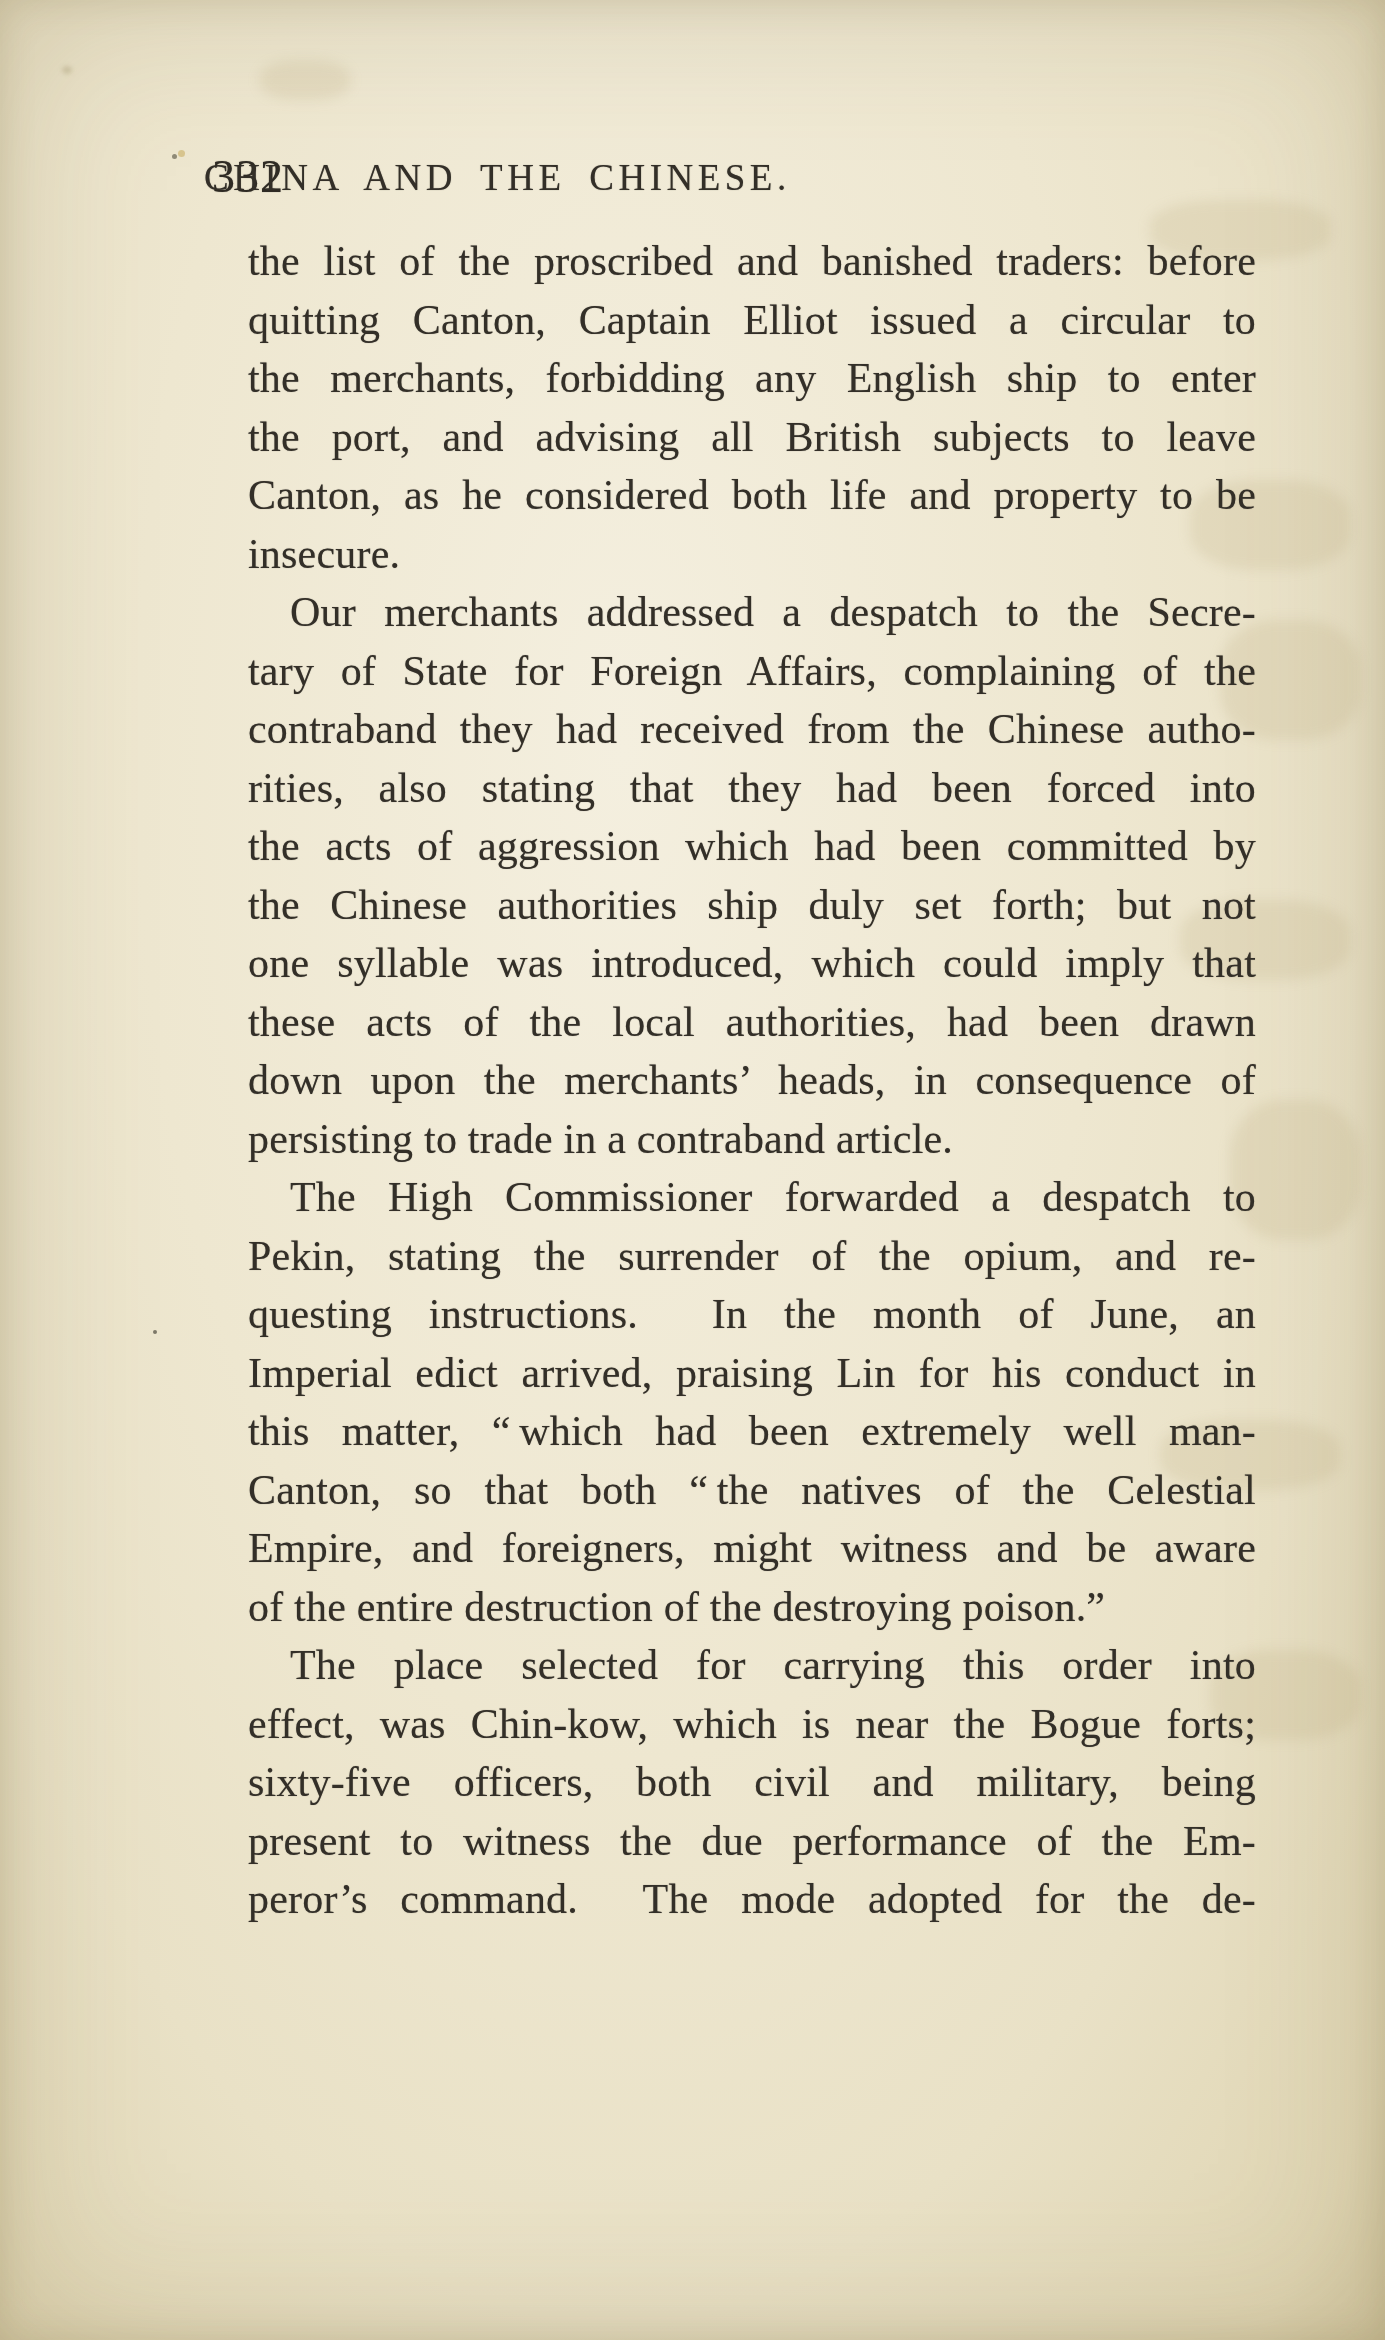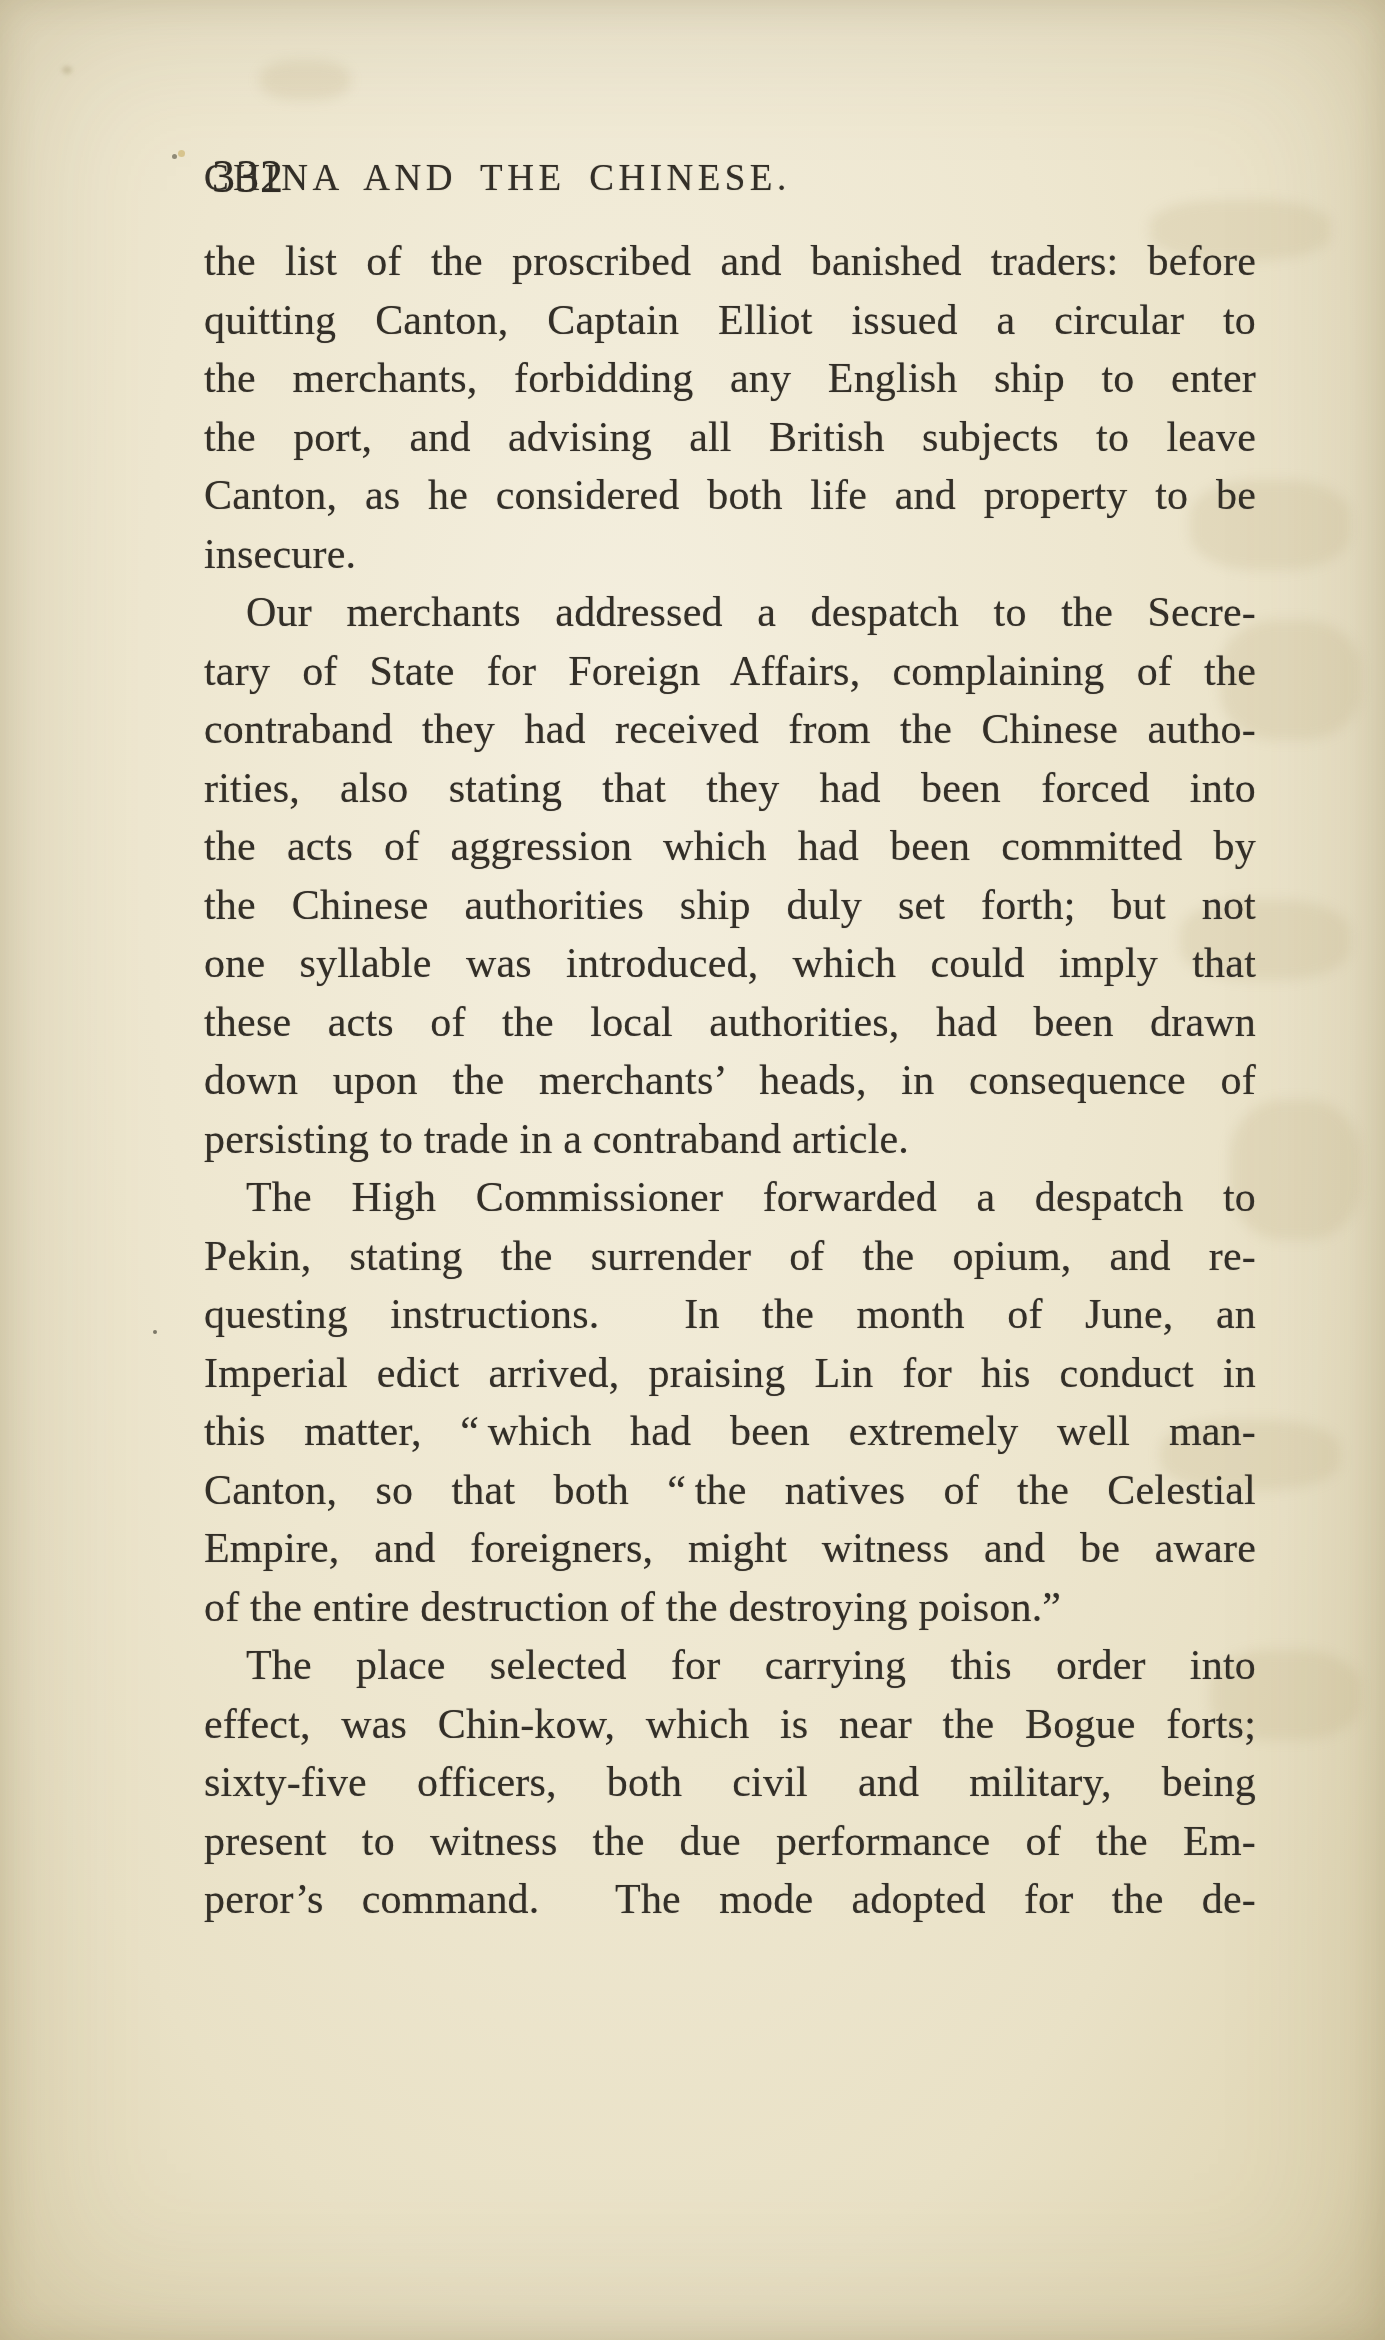--- a/index.html
+++ b/index.html
@@ -57,20 +57,21 @@
     line-height: 58.5px;
     letter-spacing: 0.2px;
     text-shadow: 0 0 1px rgba(47, 43, 36, 0.45);
   }
   .line {
     text-align: justify;
     text-align-last: justify;
     white-space: normal;
     height: 58.5px;
     overflow: visible;
+    margin-left: 44px;
   }
   .line.end {
     text-align-last: left;
   }
   .line.indent {
     text-indent: 42px;
   }
   .smudge {
     position: absolute;
     background: rgba(176, 158, 104, 0.16);

